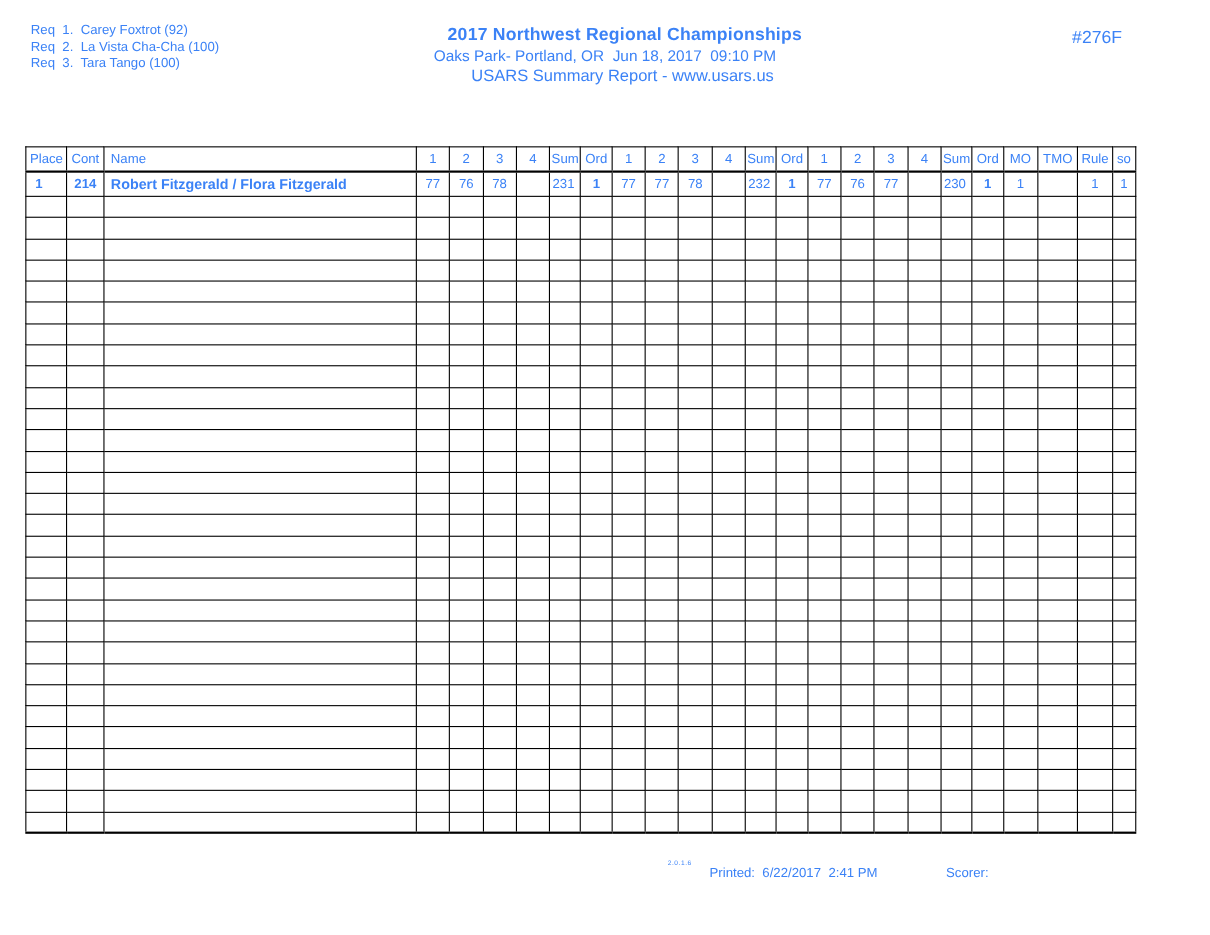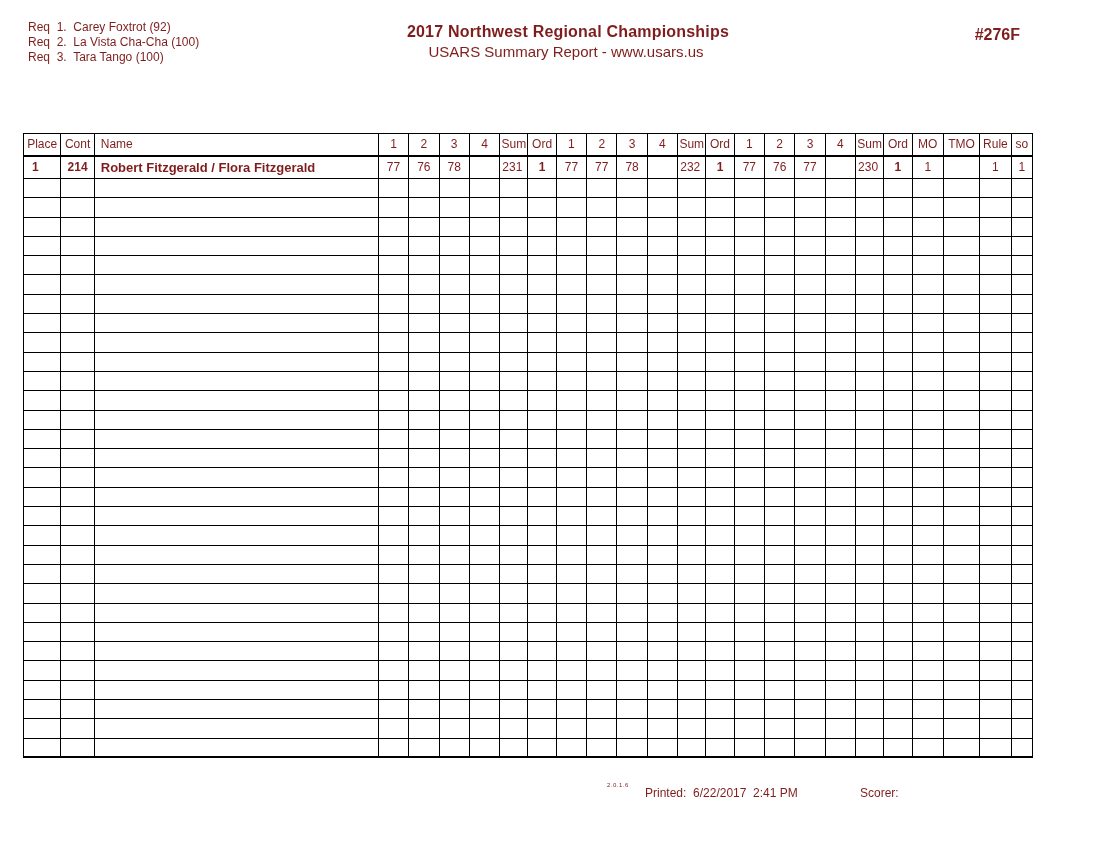--- a/index.html
+++ b/index.html
@@ -1,34 +1,34 @@
 <!DOCTYPE html>
 <html><head>
 <meta charset="utf-8">
 <style>
   html,body{margin:0;padding:0;background:#e8e8e8;}
   .page{
     position:relative;
     width:1100px;height:850px;
     background:#ffffff;
     font-family:"Liberation Sans","DejaVu Sans",sans-serif;
-    color:#7f1d1d;
+    color:#3b82f6;
     overflow:hidden;
   }
   
   .req-list{position:absolute;left:28px;top:20px;}
   .req-line{font-size:12px;line-height:15px;white-space:pre;}
   
   .center-header{position:absolute;left:0;right:0;top:22px;text-align:center;}
   .title{font-size:16px;font-weight:bold;line-height:19px;letter-spacing:0.2px;margin-left:36px;}
   .venue{font-size:14px;line-height:18px;white-space:pre;}
   .event-title{font-size:18px;font-weight:bold;line-height:24px;}
   .report-title{font-size:15px;line-height:21px;padding-left:32px;}
   
-  .event-number{position:absolute;top:26px;right:80px;font-size:16px;font-weight:bold;}
+  .event-number{position:absolute;top:26px;right:80px;font-size:16px;font-weight:normal;}
   
   table.score{
     position:absolute;left:23px;top:133px;width:1010px;
     border-collapse:collapse;table-layout:fixed;
   }
   table.score td{
     border:1px solid #000;
     font-size:12px;padding:0;margin:0;
     overflow:hidden;white-space:nowrap;
     text-align:center;vertical-align:middle;
@@ -59,20 +59,21 @@
 <div class="page">
 
   <div class="req-list">
     <div class="req-line">Req  1.  Carey Foxtrot (92)</div>
     <div class="req-line">Req  2.  La Vista Cha-Cha (100)</div>
     <div class="req-line">Req  3.  Tara Tango (100)</div>
   </div>
 
   <div class="center-header">
     <div class="title">2017 Northwest Regional Championships</div>
+    <div class="venue">Oaks Park- Portland, OR  Jun 18, 2017  09:10 PM</div>
     <div class="report-title">USARS Summary Report - www.usars.us</div>
   </div>
 
   <div class="event-number">#276F</div>
 
   <table class="score">
     <colgroup>
       <col style="width:37px">
         <col style="width:33px">
         <col style="width:281px">

